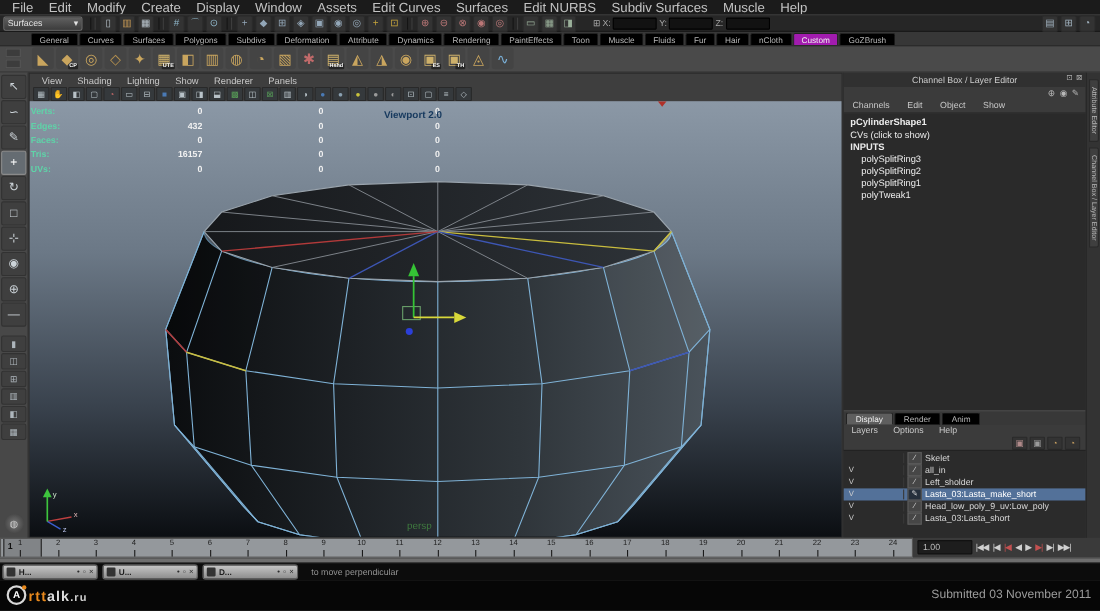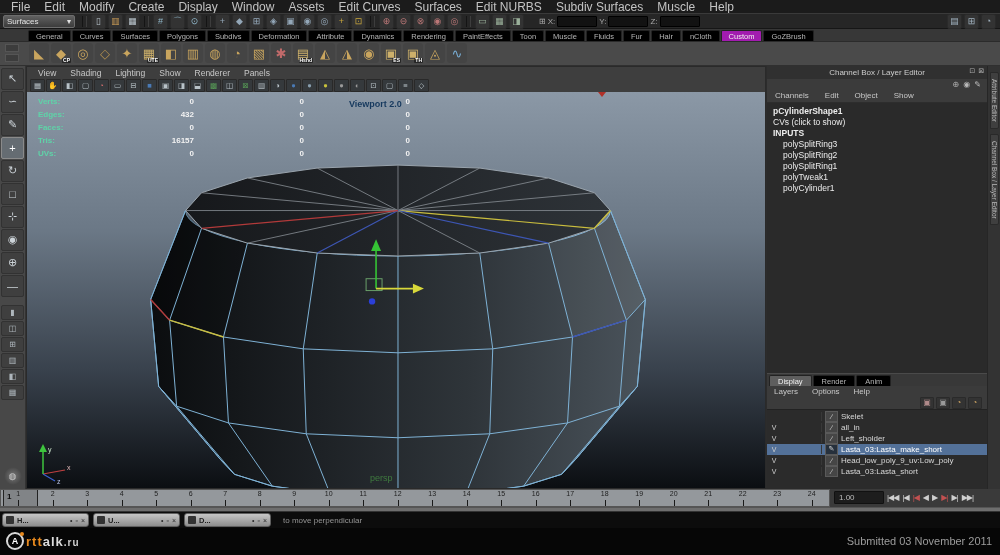--- a/index.html
+++ b/index.html
@@ -36,21 +36,21 @@
   .layoutbtn{width:21px;height:13px;background:#3f3f3f;border:1px solid #323232;color:#aeb6bc;font-size:8px;display:flex;align-items:center;justify-content:center;border-radius:2px;}
   .toolbottom{margin-top:auto;margin-bottom:4px;width:18px;height:18px;border-radius:50%;background:radial-gradient(#777,#333);display:flex;align-items:center;justify-content:center;color:#ccc;font-size:9px;}
   
   .viewport{width:740px;display:flex;flex-direction:column;background:#3e3e3e;border:1px solid #2a2a2a;box-sizing:border-box;}
   .panelmenu{height:12px;display:flex;align-items:center;padding-left:4px;}
   .panel-menu-item{font-size:8.5px;color:#c8c8c8;padding:0 7px;}
   .panelicons{height:13px;display:flex;align-items:center;padding-left:3px;gap:1px;}
   .picon{width:13px;height:11px;background:#35393c;border:1px solid #292929;border-radius:1px;font-size:7.5px;display:inline-flex;align-items:center;justify-content:center;}
   .view3d{position:relative;flex:1;overflow:hidden;background:linear-gradient(#8b98a6 0%,#6b7886 35%,#39424d 70%,#0b0e12 100%);}
   .view3d svg.scene{position:absolute;left:0;top:0;width:100%;height:100%;}
-  .hud{position:absolute;left:11px;top:3px;display:grid;grid-template-columns:52px 104px 110px 106px;font-size:8px;font-weight:bold;line-height:13px;}
+  .hud{position:absolute;left:1px;top:3px;display:grid;grid-template-columns:52px 104px 110px 106px;font-size:8px;font-weight:bold;line-height:13px;}
   .hud .hlabel{color:#5fd3a8;}
   .hud .hval{color:#f2f2f2;text-align:right;}
   .vplabel{position:absolute;left:322px;top:7px;font-size:9px;font-weight:bold;color:#16395e;}
   .persp{position:absolute;left:343px;bottom:5px;font-size:9px;color:#3f7a3f;}
   .axis{position:absolute;left:4px;bottom:4px;}
   .redmark{position:absolute;left:571px;top:0;width:0;height:0;border-left:4px solid transparent;border-right:4px solid transparent;border-top:5px solid #b03028;}
   
   .rightpanel{width:221px;background:#3b3b3b;display:flex;flex-direction:column;border-left:1px solid #2c2c2c;box-sizing:border-box;}
   .cbtitle{height:13px;background:#303030;display:flex;align-items:center;justify-content:center;font-size:8px;color:#cdcdcd;position:relative;}
   .cbtitle .ticons{position:absolute;right:3px;top:1px;font-size:7px;color:#aaa;display:flex;gap:3px;}
@@ -521,21 +521,20 @@
         </div>
       <div class="chanlist">
 
       <div class="chan-node root">pCylinderShape1</div>
           <div class="chan-node">CVs (click to show)</div>
           <div class="chan-node section">INPUTS</div>
           <div class="chan-node indent">polySplitRing3</div>
           <div class="chan-node indent">polySplitRing2</div>
           <div class="chan-node indent">polySplitRing1</div>
           <div class="chan-node indent">polyTweak1</div>
-          <div class="chan-node indent">polyCylinder1</div>
         </div>
 
       <div class="layertabs">
 
       <span class="layer-tab active">Display</span>
           <span class="layer-tab">Render</span>
           <span class="layer-tab">Anim</span>
         </div>
       <div class="layermenu">
 

